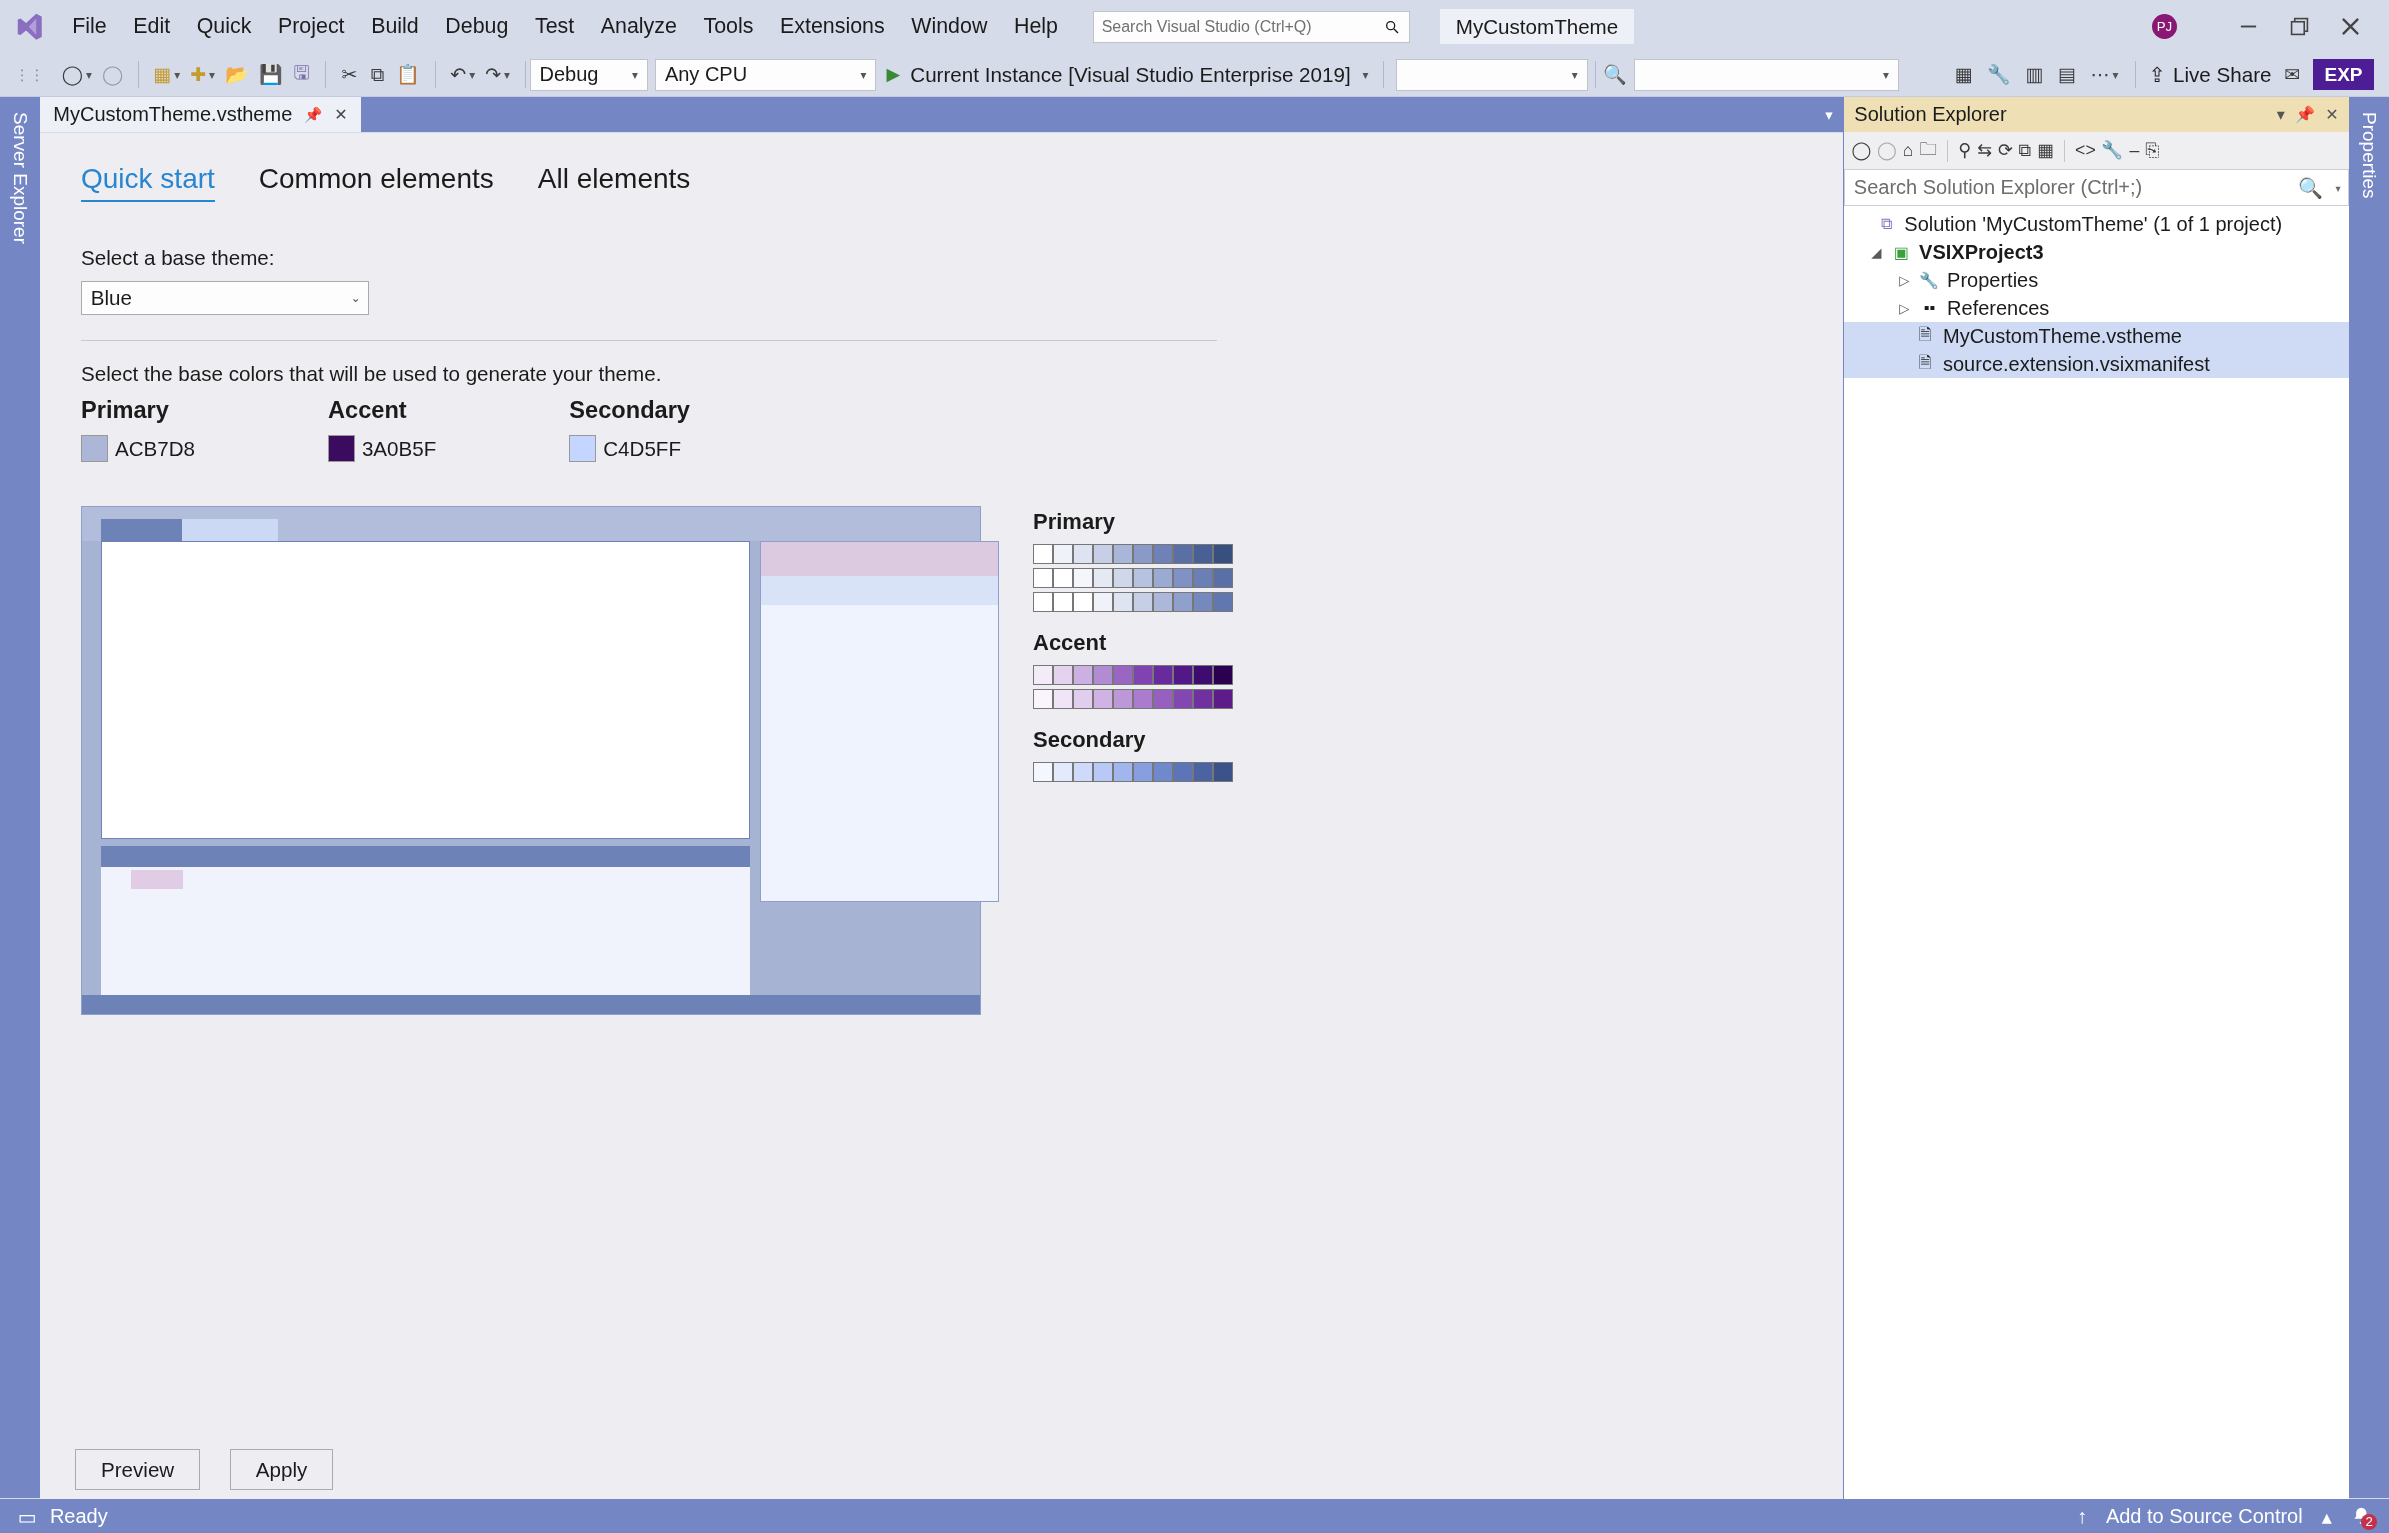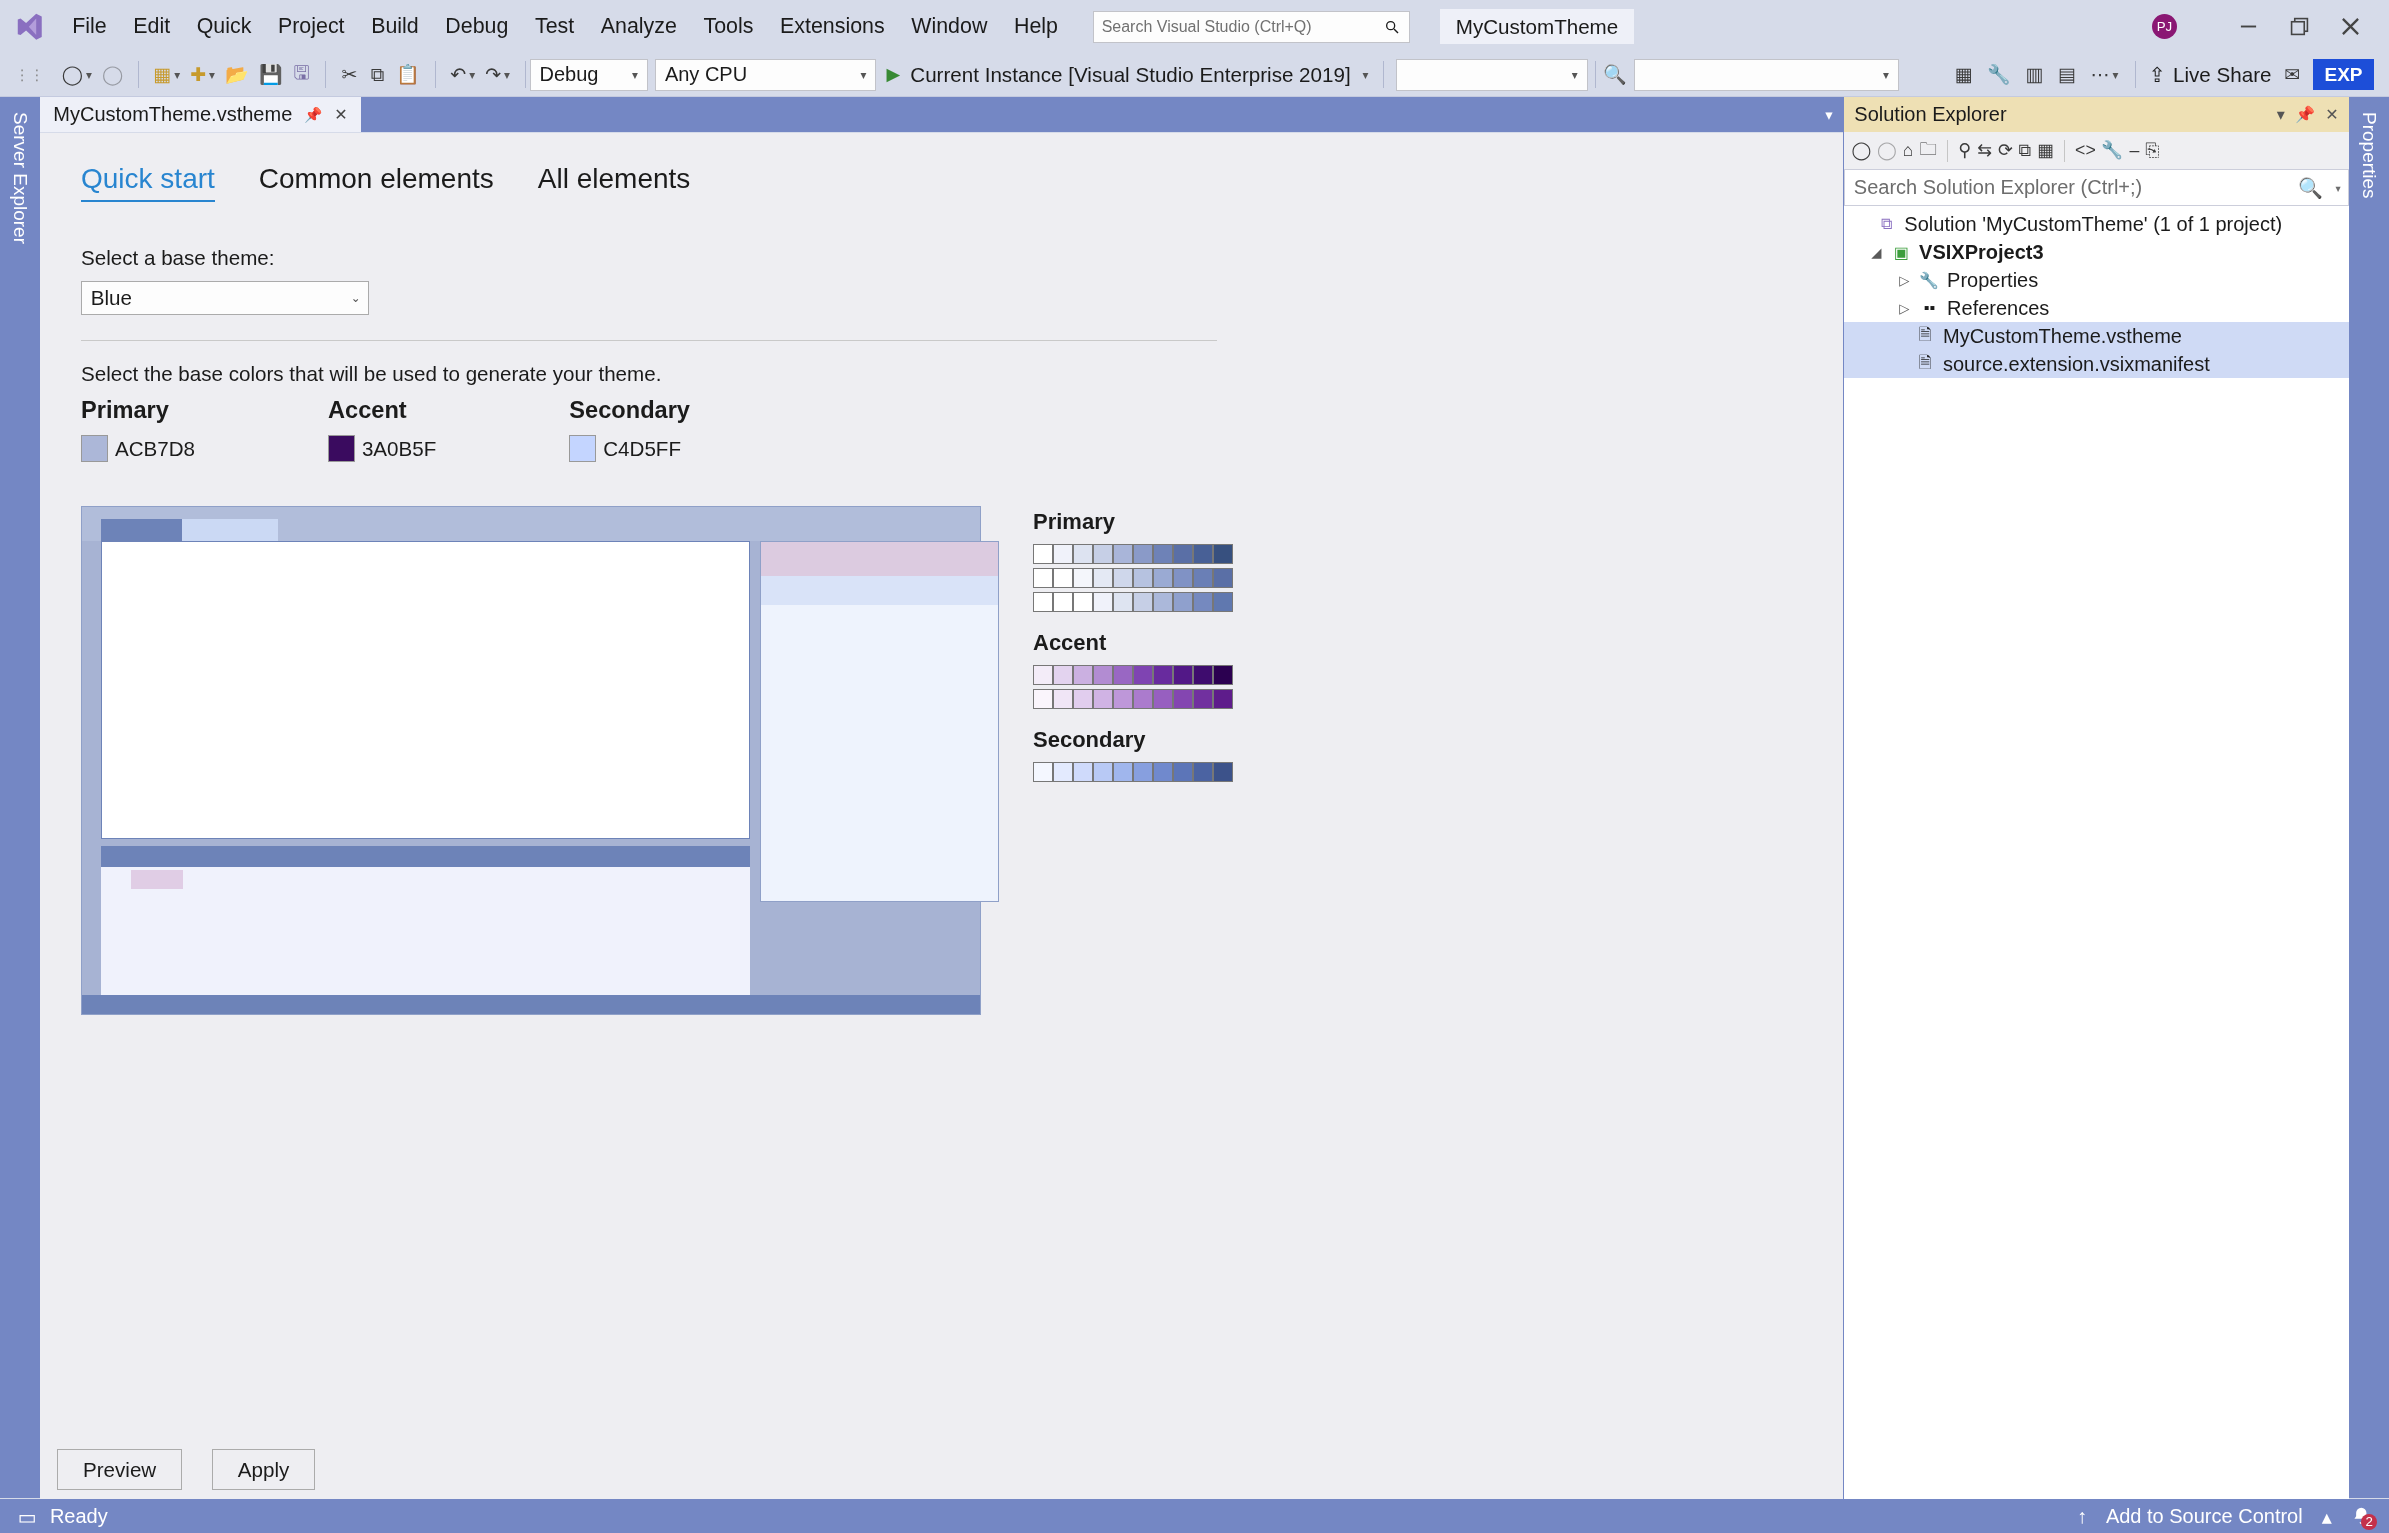--- a/index.html
+++ b/index.html
@@ -22,21 +22,21 @@
 #toolbar .btn { min-width:23.6px; height:29.5px; display:flex; align-items:center; justify-content:center; color:#3A3A3A; font-size:19px; padding:0 2.9px; }
 #toolbar .dd::after { content:"▾"; font-size:11.8px; margin-left:2.9px; color:#555; }
 .combo { height:32px; background:#FDFDFD; border:0.7px solid #C2C3C9; display:flex; align-items:center; padding:0 8.8px; font-size:20px; position:relative; }
 .combo .arrow { margin-left:auto; font-size:11.8px; color:#555; }
 #cfg-combo{ width:118px; } #plat-combo{ width:221px; }
 #start-btn { display:flex; align-items:center; gap:7.4px; margin-left:10.3px; color:#1B1B1B; font-size:20.6px; }
 #start-btn .play { color:#388A34; font-size:17.7px; }
 #start-target { margin-left:2.9px; }
 #toolbar-right { margin-left:auto; display:flex; align-items:center; gap:8.8px; padding-right:14.7px; }
 #liveshare { display:flex; align-items:center; gap:7.4px; font-size:20.6px; color:#1B1B1B; }
-#exp-badge { background:#1d4ed8; color:#fff; padding:4.4px 11.8px; font-size:19px; font-weight:600; }
+#exp-badge { background:#4c1d95; color:#fff; padding:4.4px 11.8px; font-size:19px; font-weight:600; }
 
 
 .rail { position:absolute; top:97px; width:40px; background:#7487C4; color:#fff; writing-mode:vertical-rl; text-orientation:mixed; font-size:19px; display:flex; flex-direction:column; }
 .rail-tab { padding:14.7px 8.8px; background:#7487C4; cursor:default; }
 #rail-left { left:0; height:1401px; }
 #rail-right { right:0; height:1401px; }
 
 
 #tabstrip { position:absolute; left:40px; top:97px; right:546px; height:35px; background:#7487C4; display:flex; align-items:flex-end; }
 #tabstrip .tab { background:#EEF0F8; height:35px; display:flex; align-items:center; padding:0 13.3px; gap:11.8px; font-size:20px; }
@@ -74,21 +74,21 @@
 #pv-status { position:absolute; left:19px; top:339px; width:649px; height:20.6px; background:#6D83B8; }
 #pv-bottom { position:absolute; left:19px; top:360px; width:649px; height:133px; background:#F0F2FC; }
 #pv-bottom-chip { width:52px; height:19px; background:#E0CDE5; margin:2.9px 0 0 29.5px; }
 #pv-footer { position:absolute; left:0; bottom:0; right:0; height:19px; background:#6D83B8; }
 
 #palettes h4 { font-size:22px; font-weight:600; margin:2.9px 0 8.8px 0; }
 .pal-row { display:flex; margin-bottom:4.4px; }
 .pal-row .cell { width:20px; height:20px; border:0.7px solid #777; }
 
 
-#editor-btns { position:absolute; left:40px; bottom:44px; display:flex; gap:29.5px; padding-left:17px; }
+#editor-btns { position:absolute; left:40px; bottom:44px; display:flex; gap:29.5px; padding-left:35px; }
 .vs-btn { border:0.7px solid #ABABAB; background:#EEEEF2; padding:7.4px 25px; font-size:20.6px; }
 
 
 #solexp { position:absolute; right:40px; top:97px; width:506px; bottom:35px; background:#F5F5F5; border-left:1.5px solid #7487C4; display:flex; flex-direction:column; }
 #solexp-title { height:35px; background:#EEE0B4; display:flex; align-items:center; padding:0 10.3px; font-size:20px; }
 #solexp-title .ctrls { margin-left:auto; display:flex; gap:10.3px; font-size:16px; color:#555; }
 #solexp-tb { height:37px; background:#EFEFF2; display:flex; align-items:center; padding:0 7.4px; gap:5.9px; font-size:17.7px; color:#3A3A3A; }
 #solexp-tb .sep{width:0.7px;height:22px;background:#C5C5C5;margin:0 4.4px;}
 #solexp-search { height:37px; border:0.7px solid #CCCEDB; margin:0; background:#fff; display:flex; align-items:center; padding:0 8.8px; color:#6D6D6D; font-size:20px; position:relative;}
 #solexp-search .mag{ position:absolute; right:25px;}

